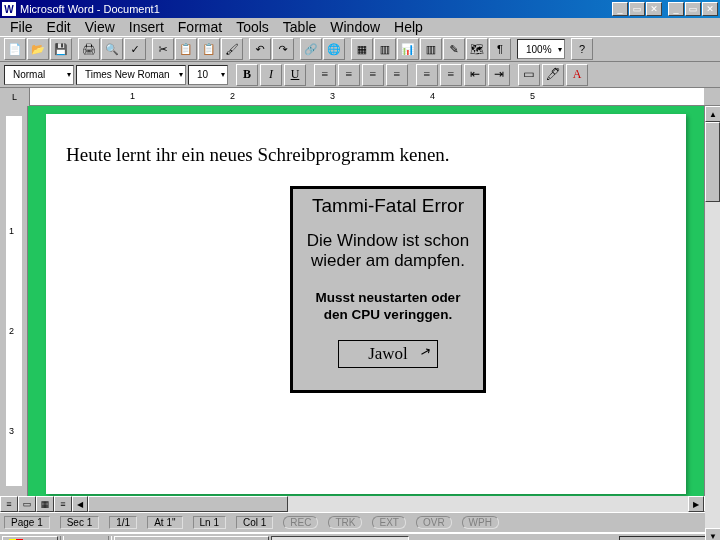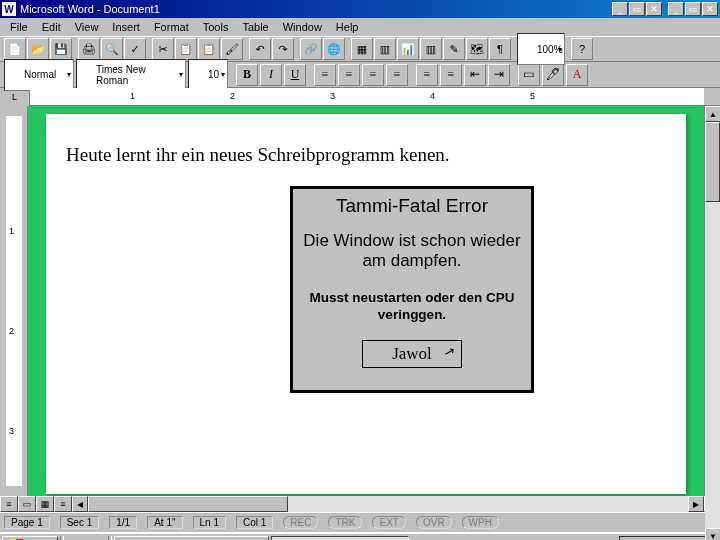--- a/index.html
+++ b/index.html
@@ -5,30 +5,30 @@
 * { margin: 0; padding: 0; box-sizing: border-box; }
 body { font-family: "MS Sans Serif", Tahoma, sans-serif; font-size: 11px; background: #000; width: 720px; height: 540px; overflow: hidden; }
 .outer { background: #c0c0c0; width: 720px; height: 540px; position: relative; }
 
 .titlebar { background: linear-gradient(to right, #000080, #1084d0); height: 18px; display: flex; align-items: center; padding: 0 2px; color: #fff; font-size: 11px; }
 .titlebar .icon { width: 14px; height: 14px; background: #fff; margin-right: 4px; display: flex; align-items: center; justify-content: center; color: #000080; font-weight: bold; font-size: 10px; }
 .titlebar .title { flex: 1; }
 .winbtns { display: flex; gap: 1px; }
 .winbtn { width: 16px; height: 14px; background: #c0c0c0; border: 1px solid; border-color: #fff #404040 #404040 #fff; font-size: 9px; display: flex; align-items: center; justify-content: center; cursor: pointer; }
 
-.menubar { background: #c0c0c0; height: 18px; display: flex; align-items: center; padding: 0 4px; gap: 2px; font-size: 11px; }
+.menubar { background: #c0c0c0; height: 18px; display: flex; align-items: center; padding: 0 4px; gap: 2px; font-size: 14px; }
 .menubar span { padding: 1px 6px; cursor: pointer; }
 
 .toolbar { background: #c0c0c0; height: 26px; display: flex; align-items: center; padding: 2px 4px; gap: 1px; border-top: 1px solid #fff; border-bottom: 1px solid #808080; }
 .tbtn { width: 22px; height: 22px; border: 1px solid; border-color: #fff #808080 #808080 #fff; background: #c0c0c0; display: flex; align-items: center; justify-content: center; font-size: 11px; cursor: pointer; }
 .sep { width: 4px; }
 .zoom { width: 48px; height: 20px; background: #fff; border: 1px inset #808080; font-size: 10px; display: flex; align-items: center; padding: 0 3px; }
 
 .fmtbar { background: #c0c0c0; height: 26px; display: flex; align-items: center; padding: 2px 4px; gap: 2px; border-bottom: 1px solid #808080; }
-.combo { height: 32px; background: #fff; border: 1px inset #808080; font-size: 10px; display: flex; align-items: center; padding: 0 19px; position: relative; }
+.combo { height: 20px; background: #fff; border: 1px inset #808080; font-size: 10px; display: flex; align-items: center; padding: 0 8px; position: relative; }
 .combo::after { content: "▾"; position: absolute; right: 2px; font-size: 8px; color: #000; }
 .style-combo { width: 70px; }
 .font-combo { width: 110px; }
 .size-combo { width: 40px; }
 .fbtn { width: 22px; height: 22px; border: 1px solid; border-color: #fff #808080 #808080 #fff; background: #c0c0c0; display: flex; align-items: center; justify-content: center; font-size: 12px; cursor: pointer; font-family: "Times New Roman", serif; }
 .bold { font-weight: bold; }
 .italic { font-style: italic; }
 .underline { text-decoration: underline; }
 
 .ruler-row { background: #c0c0c0; height: 18px; display: flex; border-bottom: 1px solid #808080; }
@@ -37,21 +37,21 @@
 .ruler .num { position: absolute; top: 3px; font-size: 9px; }
 
 .workspace { display: flex; height: 390px; background: #808080; }
 .vruler { width: 28px; background: #c0c0c0; position: relative; border-right: 1px solid #808080; }
 .vruler .inner { position: absolute; top: 10px; left: 6px; width: 16px; height: 370px; background: #fff; }
 .vruler .num { position: absolute; left: 9px; font-size: 9px; }
 .page-area { flex: 1; background: #22c55e; overflow: hidden; position: relative; padding: 8px 4px; }
 .page { background: #fff; width: 640px; height: 380px; margin: 0 auto; box-shadow: 2px 2px 4px rgba(0,0,0,0.3); position: relative; padding: 30px 20px; }
 .doc-text { font-family: "Times New Roman", serif; font-size: 19px; color: #000; }
 
-.dialog { position: absolute; top: 72px; left: 244px; width: 244px; background: #c0c0c0; border: 3px solid #000; padding: 6px 10px 12px; }
+.dialog { position: absolute; top: 72px; left: 244px; width: 196px; background: #c0c0c0; border: 3px solid #000; padding: 6px 10px 12px; }
 .dlg-title { font-family: Arial, sans-serif; font-size: 19px; text-align: center; margin-bottom: 14px; }
 .dlg-msg1 { font-family: Arial, sans-serif; font-size: 17px; text-align: center; line-height: 1.2; margin-bottom: 18px; }
 .dlg-msg2 { font-family: Arial, sans-serif; font-size: 13.5px; font-weight: bold; text-align: center; line-height: 1.25; margin-bottom: 16px; }
 .dlg-btn { display: block; margin: 10px auto; width: 100px; height: 28px; border: 1px solid #000; background: #c0c0c0; font-family: "Times New Roman", serif; font-size: 17px; cursor: pointer; position: relative; }
 .dlg-btn::after { content: "↖"; position: absolute; right: 6px; top: 3px; transform: scaleX(-1) rotate(-15deg); font-size: 13px; }
 
 .vscroll { width: 16px; background: #c0c0c0; border-left: 1px solid #808080; position: relative; }
 .vscroll .arrow { width: 16px; height: 16px; background: #c0c0c0; border: 1px solid; border-color: #fff #404040 #404040 #fff; display: flex; align-items: center; justify-content: center; font-size: 8px; cursor: pointer; }
 .vscroll .track { height: calc(100% - 64px); background: #dfdfdf; }
 .vscroll .thumb { height: 80px; background: #c0c0c0; border: 1px solid; border-color: #fff #404040 #404040 #fff; }

